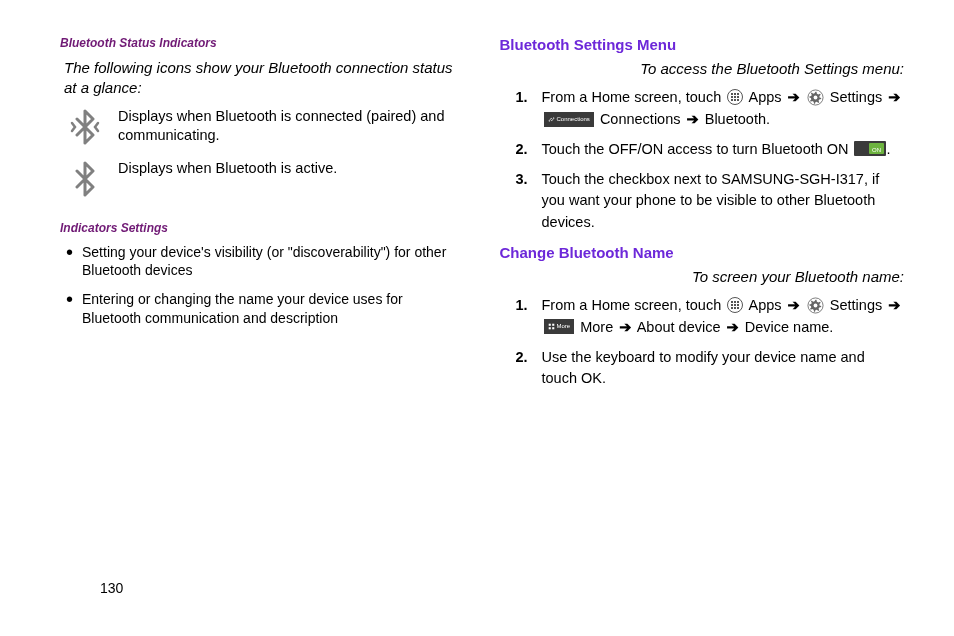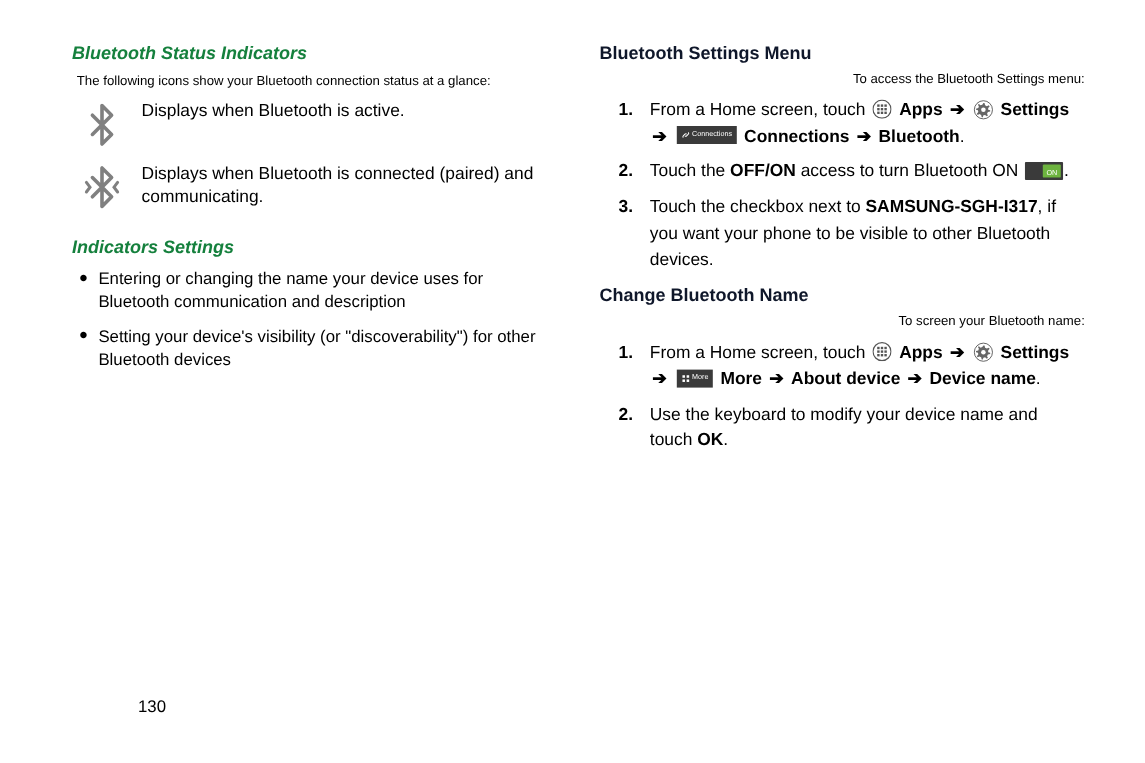--- a/index.html
+++ b/index.html
@@ -18,37 +18,38 @@
     .page {
       display: flex;
       padding: 36px 50px 20px 60px;
       gap: 35px;
     }
     .column {
       flex: 1;
       min-width: 0;
     }
     .heading-primary {
-      color: #15803d;
+      color: #701a75;
       font-style: italic;
       font-weight: bold;
-      font-size: 15px;
+      font-size: 12px;
       margin-bottom: 8px;
     }
     .heading-secondary {
-      color: #0f172a;
+      color: #6d28d9;
       font-weight: bold;
       font-size: 15px;
       margin-bottom: 6px;
     }
     .body-text {
-      font-size: 11px;
+      font-size: 15px;
       line-height: 1.35;
       margin-bottom: 8px;
       padding-left: 4px;
+      font-style: italic;
     }
     .indented {
       padding-left: 10px;
       text-align: right;
     }
     .icon-row {
       display: flex;
       align-items: flex-start;
       gap: 18px;
       margin: 6px 0 12px 10px;
@@ -97,25 +98,25 @@
       position: relative;
     }
     .num-list .num {
       position: absolute;
       left: 0;
       font-weight: bold;
     }
     .page-number {
       position: absolute;
       bottom: 40px;
-      left: 115px;
+      left: 100px;
       font-size: 14px;
     }
     .bold {
-      font-weight: bold;
+      font-weight: normal;
     }
     .arrow {
       font-weight: bold;
       margin: 0 2px;
     }
     .inline-icon {
       display: inline-flex;
       vertical-align: middle;
       width: 18px;
       height: 18px;
@@ -157,42 +158,42 @@
 </head>
 <body>
 
 <div class="page">
   <div class="column">
     <h2 class="heading-primary">Bluetooth Status Indicators</h2>
     <p class="body-text">The following icons show your Bluetooth connection status at a glance:</p>
 
     <div class="icon-row">
       <div class="bt-icon">
-        <svg width="22" height="36" viewBox="0 0 22 36">
-          <path d="M 11 2 L 11 34 M 11 2 L 19 10 L 3 26 M 11 34 L 19 26 L 3 10" stroke="#808080" stroke-width="3" fill="none" stroke-linejoin="round" stroke-linecap="round"></path>
-        </svg>
-      </div>
-      <div class="icon-desc">Displays when Bluetooth is active.</div>
-    </div>
-
-    <div class="icon-row">
-      <div class="bt-icon">
         <svg width="30" height="36" viewBox="0 0 30 36">
           <path d="M 15 2 L 15 34 M 15 2 L 23 10 L 7 26 M 15 34 L 23 26 L 7 10" stroke="#808080" stroke-width="3" fill="none" stroke-linejoin="round" stroke-linecap="round"></path>
           <path d="M 2 14 L 5 18 L 2 22" stroke="#808080" stroke-width="2.5" fill="none" stroke-linecap="round"></path>
           <path d="M 28 14 L 25 18 L 28 22" stroke="#808080" stroke-width="2.5" fill="none" stroke-linecap="round"></path>
         </svg>
       </div>
       <div class="icon-desc">Displays when Bluetooth is connected (paired) and communicating.</div>
     </div>
 
+    <div class="icon-row">
+      <div class="bt-icon">
+        <svg width="22" height="36" viewBox="0 0 22 36">
+          <path d="M 11 2 L 11 34 M 11 2 L 19 10 L 3 26 M 11 34 L 19 26 L 3 10" stroke="#808080" stroke-width="3" fill="none" stroke-linejoin="round" stroke-linecap="round"></path>
+        </svg>
+      </div>
+      <div class="icon-desc">Displays when Bluetooth is active.</div>
+    </div>
+
     <h2 class="heading-primary spacer-top">Indicators Settings</h2>
     <ul class="bullet-list">
+      <li>Setting your device's visibility (or "discoverability") for other Bluetooth devices</li>
       <li>Entering or changing the name your device uses for Bluetooth communication and description</li>
-      <li>Setting your device's visibility (or "discoverability") for other Bluetooth devices</li>
     </ul>
   </div>
 
   <div class="column">
     <h3 class="heading-secondary">Bluetooth Settings Menu</h3>
     <p class="body-text indented">To access the Bluetooth Settings menu:</p>
     <ol class="num-list">
       <li>
         <span class="num">1.</span>
         <span>From a Home screen, touch </span>

